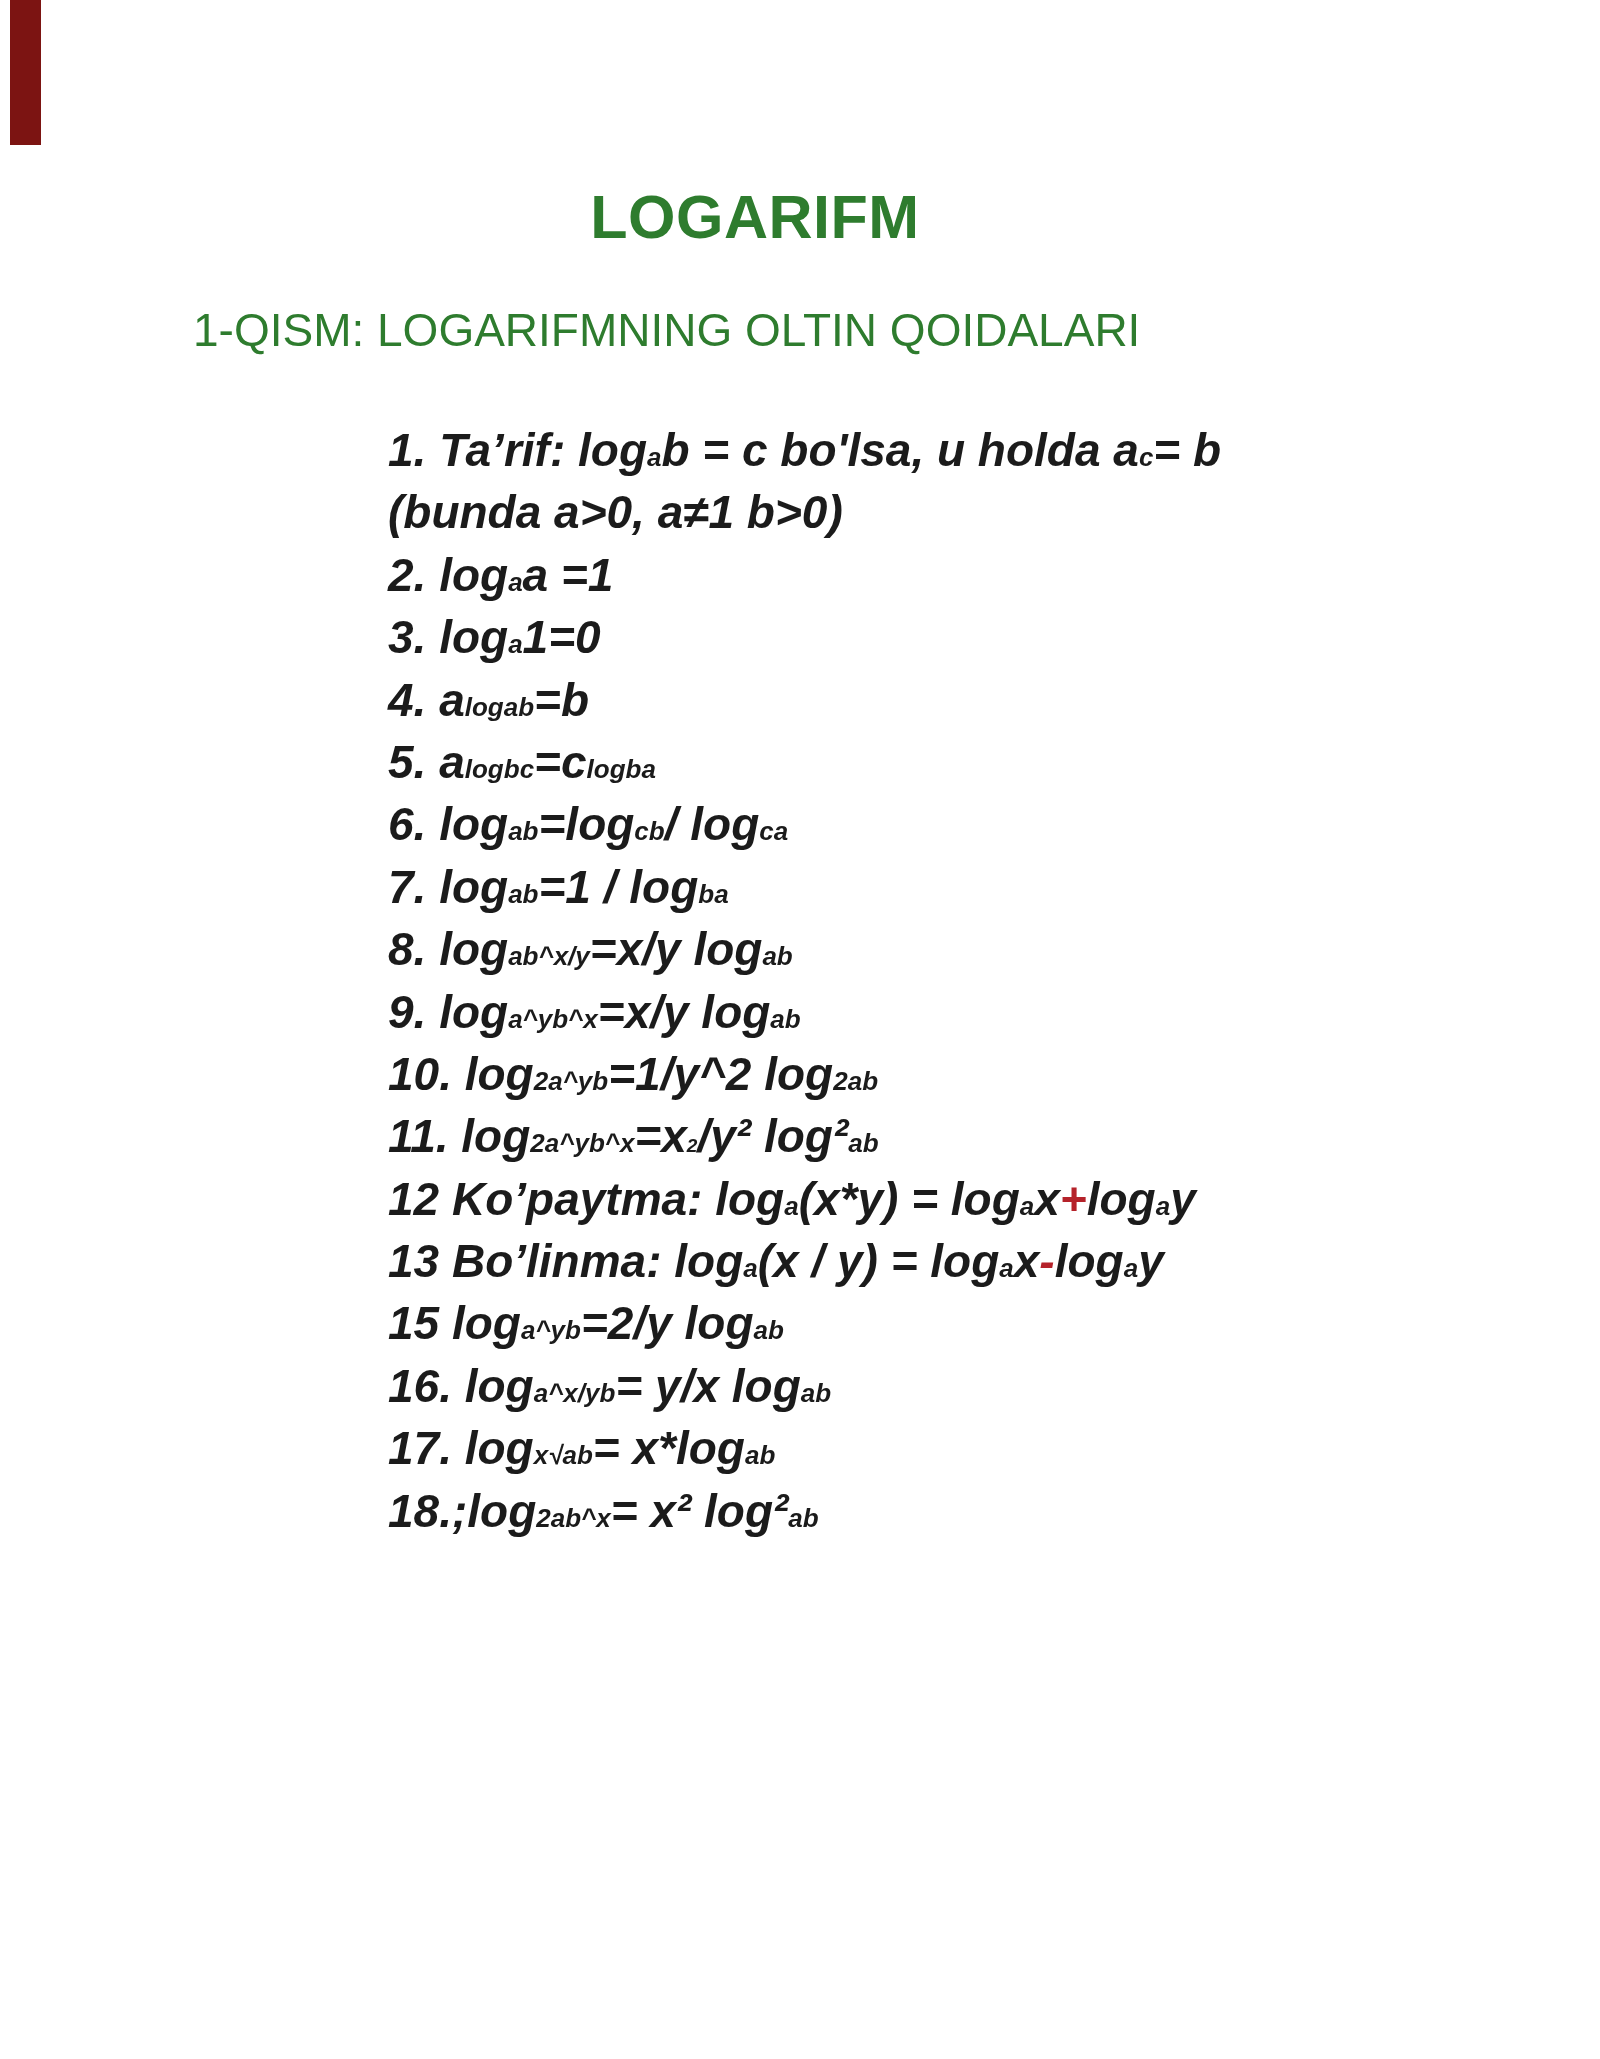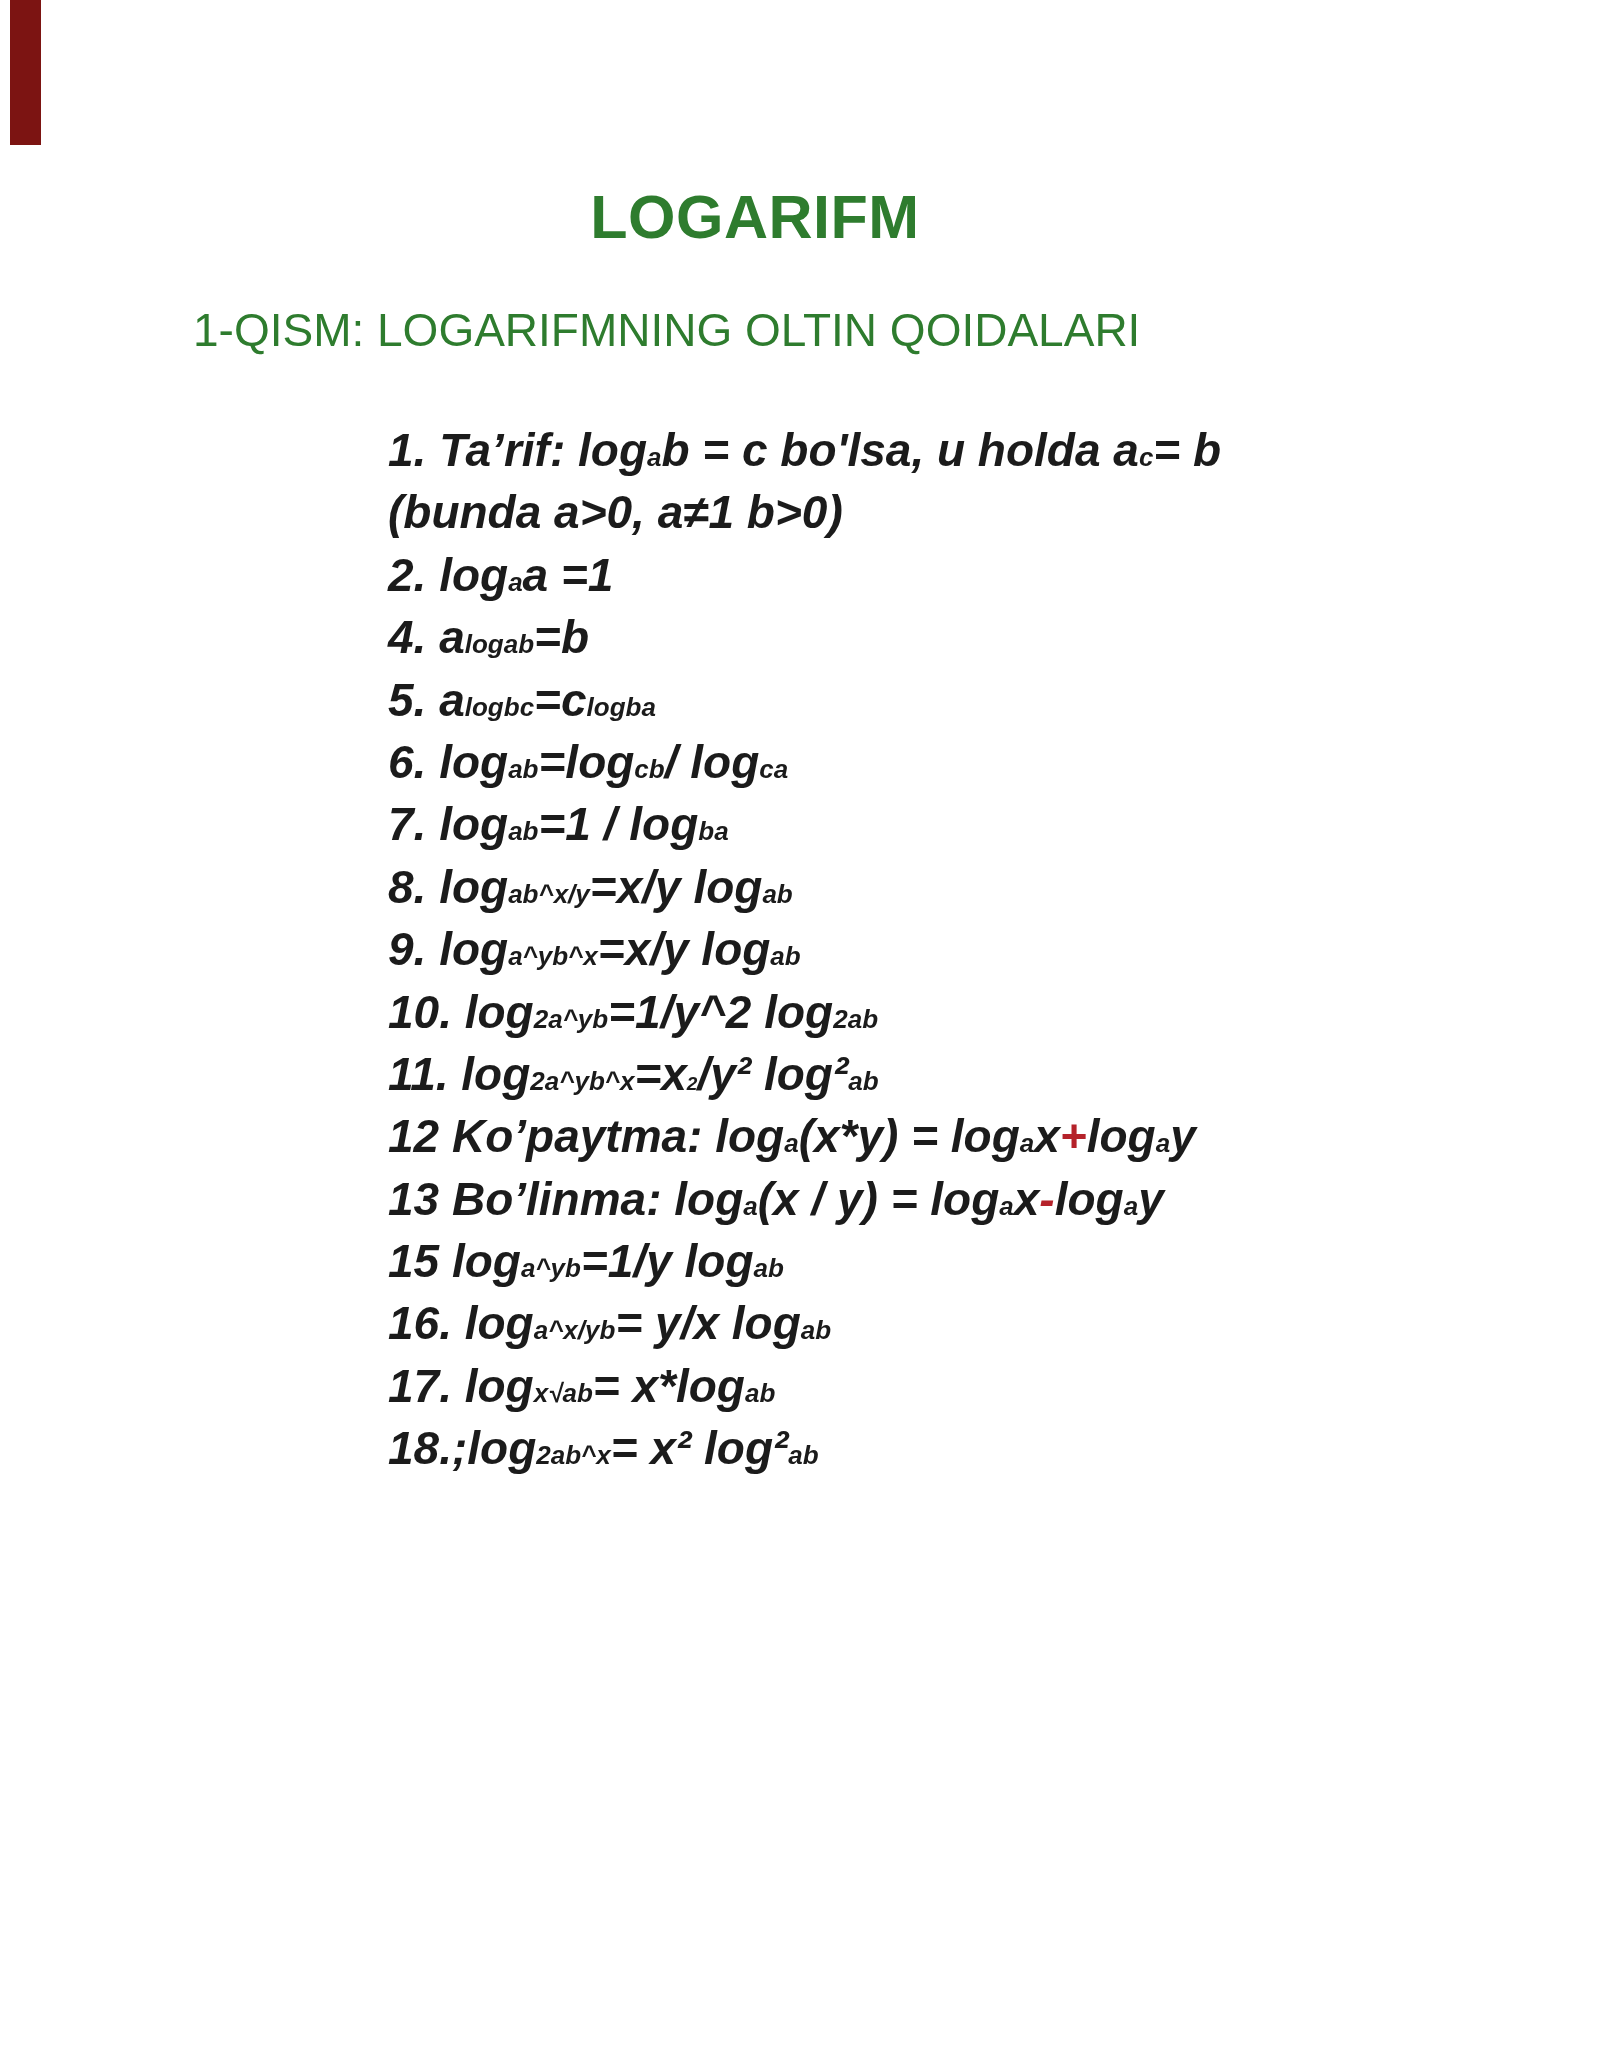--- a/index.html
+++ b/index.html
@@ -88,28 +88,29 @@
 <body>
 
 <div class="page">
   <div class="red-bar"></div>
   <h1 class="title">LOGARIFM</h1>
   <h2 class="heading">1-QISM: LOGARIFMNING OLTIN QOIDALARI</h2>
   <div class="formulas" id="formula-list">
       <div class="frow"><span class="seg-n">1. Ta’rif: log </span><span class="seg-b">a </span><span class="seg-n">b = c bo'lsa, u holda a </span><span class="seg-p">c</span><span class="seg-n"> = b</span></div>
       <div class="frow"><span class="seg-n">(bunda a&gt;0, a≠1 b&gt;0)</span></div>
       <div class="frow"><span class="seg-n">2. log </span><span class="seg-b">a </span><span class="seg-n">a =1</span></div>
+      <div class="frow"><span class="seg-n">3. log </span><span class="seg-b">a </span><span class="seg-n">1=0</span></div>
       <div class="frow"><span class="seg-n">4. a </span><span class="seg-p">log </span><span class="seg-b">a </span><span class="seg-p">b </span><span class="seg-n">=b</span></div>
       <div class="frow"><span class="seg-n">5. a </span><span class="seg-p">log </span><span class="seg-b">b </span><span class="seg-p">c </span><span class="seg-n">=c </span><span class="seg-p">log </span><span class="seg-b">b </span><span class="seg-p">a</span></div>
       <div class="frow"><span class="seg-n">6. log </span><span class="seg-b">a </span><span class="seg-p">b</span><span class="seg-n">=log </span><span class="seg-b">c </span><span class="seg-p">b</span><span class="seg-n"> / log </span><span class="seg-b">c </span><span class="seg-p">a</span></div>
       <div class="frow"><span class="seg-n">7. log </span><span class="seg-b">a </span><span class="seg-p">b</span><span class="seg-n">=1 / log </span><span class="seg-b">b </span><span class="seg-p">a</span></div>
       <div class="frow"><span class="seg-n">8. log </span><span class="seg-b">a </span><span class="seg-p">b^x/y</span><span class="seg-n">=x/y log </span><span class="seg-b">a </span><span class="seg-p">b</span></div>
       <div class="frow"><span class="seg-n">9. log </span><span class="seg-b">a^y </span><span class="seg-p">b^x</span><span class="seg-n">=x/y log </span><span class="seg-b">a </span><span class="seg-p">b</span></div>
       <div class="frow"><span class="seg-n">10. log</span><span class="seg-p">2</span><span class="seg-b">a^y</span><span class="seg-p">b</span><span class="seg-n">=1/y^2 log</span><span class="seg-p">2</span><span class="seg-n"> </span><span class="seg-b">a </span><span class="seg-p">b</span></div>
       <div class="frow"><span class="seg-n">11. log</span><span class="seg-p">2</span><span class="seg-n"> </span><span class="seg-b">a^y </span><span class="seg-p">b^x </span><span class="seg-n">=x</span><span class="seg-t">2</span><span class="seg-n">/y² log² </span><span class="seg-b">a </span><span class="seg-p">b</span></div>
       <div class="frow"><span class="seg-n">12 Ko’paytma: log</span><span class="seg-b">a</span><span class="seg-n"> (x*y) = log </span><span class="seg-b">a </span><span class="seg-n">x </span><span class="seg-r">+</span><span class="seg-n"> log </span><span class="seg-b">a </span><span class="seg-n">y</span></div>
       <div class="frow"><span class="seg-n">13 Bo’linma: log </span><span class="seg-b">a </span><span class="seg-n">(x / y) = log </span><span class="seg-b">a </span><span class="seg-n">x </span><span class="seg-r">-</span><span class="seg-n"> log </span><span class="seg-b">a </span><span class="seg-n">y</span></div>
-      <div class="frow"><span class="seg-n">15 log </span><span class="seg-b">a^y </span><span class="seg-p">b </span><span class="seg-n">=1/y log </span><span class="seg-b">a</span><span class="seg-p">b</span></div>
+      <div class="frow"><span class="seg-n">15 log </span><span class="seg-b">a^y </span><span class="seg-p">b </span><span class="seg-n">=2/y log </span><span class="seg-b">a</span><span class="seg-p">b</span></div>
       <div class="frow"><span class="seg-n">16. log </span><span class="seg-b">a^x/y </span><span class="seg-p">b</span><span class="seg-n">= y/x log </span><span class="seg-b">a </span><span class="seg-p">b</span></div>
       <div class="frow"><span class="seg-n">17. log </span><span class="seg-b">x√a </span><span class="seg-p">b</span><span class="seg-n"> = x*log </span><span class="seg-b">a </span><span class="seg-p">b</span></div>
       <div class="frow"><span class="seg-n">18.;log</span><span class="seg-p">2</span><span class="seg-n"> </span><span class="seg-b">a </span><span class="seg-p">b^x</span><span class="seg-n">= x² log² </span><span class="seg-b">a </span><span class="seg-p">b</span></div>
     </div>
 </div>
 
 </body></html>

